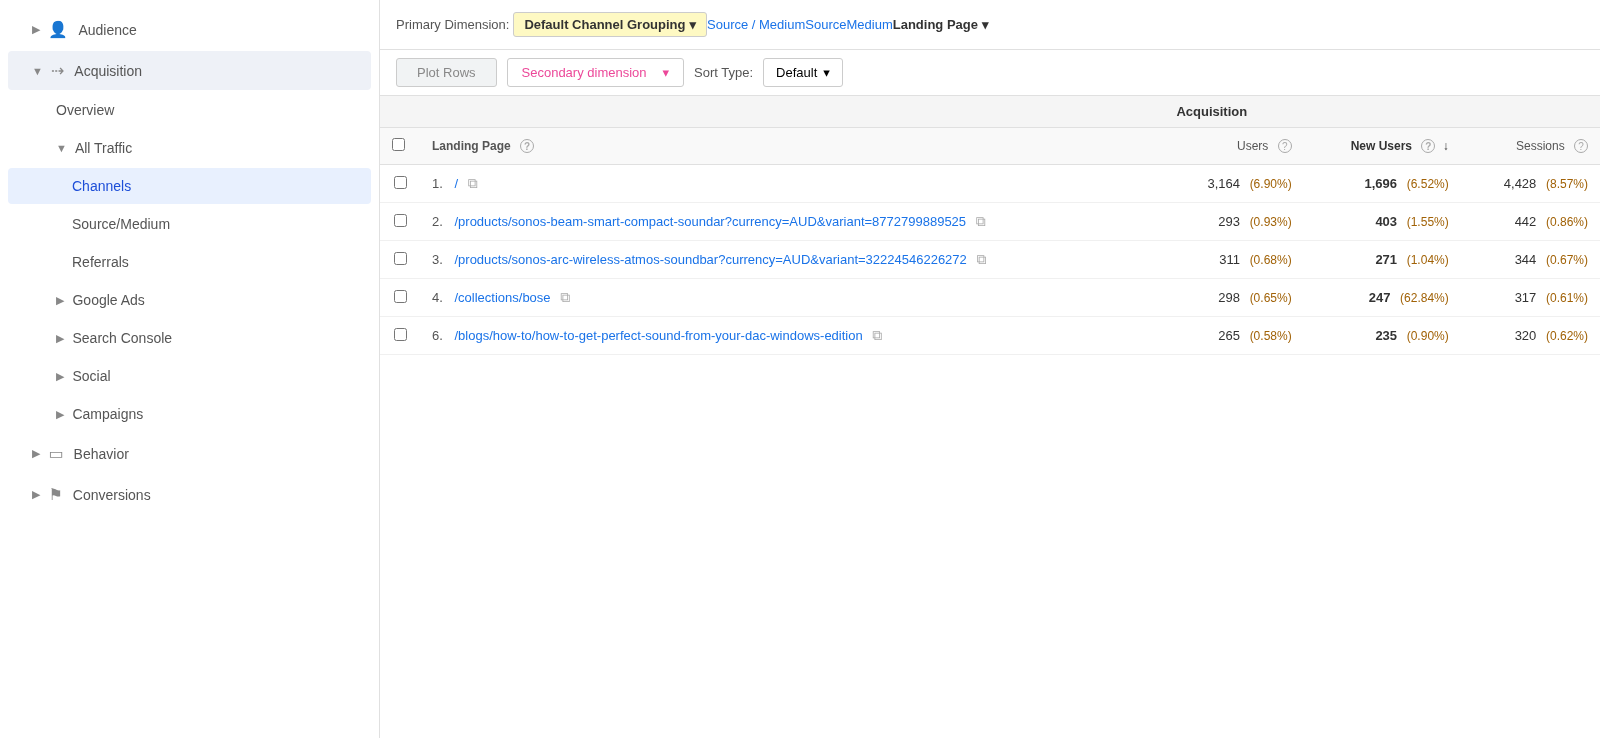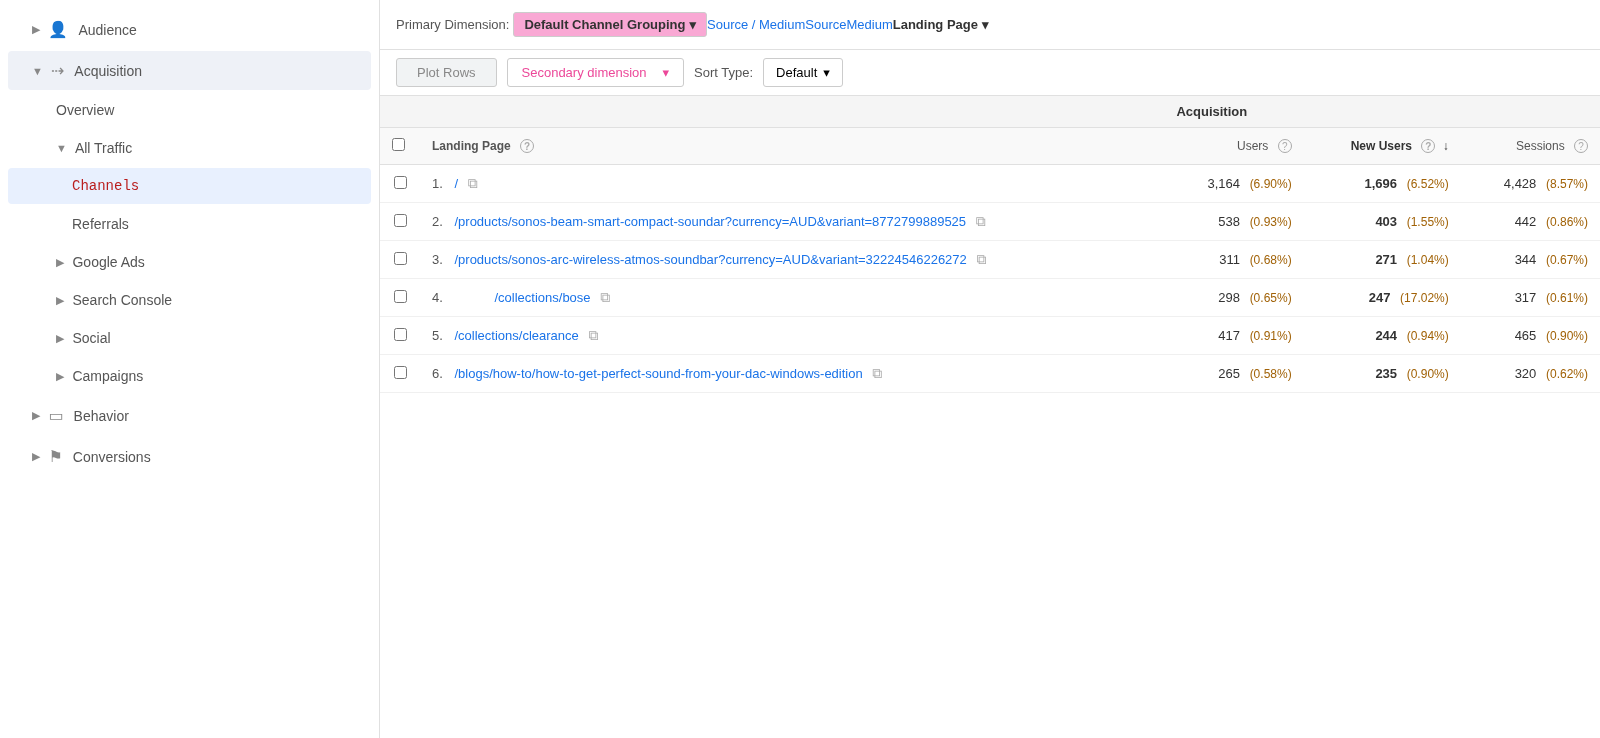--- a/index.html
+++ b/index.html
@@ -17,21 +17,21 @@
     .sidebar-item {
       display: flex;
       align-items: center;
       padding: 10px 16px;
       cursor: pointer;
       border-radius: 4px;
       margin: 2px 8px;
       color: #555;
       font-size: 14px;
     }
-    .sidebar-item.active { background: #e8f0fe; color: #b91c1c; font-family: Liberation Mono, monospace; }
+    .sidebar-item.active { background: #e8f0fe; color: #1d4ed8; }
     .sidebar-item .icon { margin-right: 10px; font-size: 16px; color: #888; }
     .sidebar-item .chevron { margin-right: 8px; font-size: 11px; color: #888; }
     .indent1 { padding-left: 24px; }
     .indent2 { padding-left: 48px; }
     .indent3 { padding-left: 64px; }
 
     
     .main {
       flex: 1;
       overflow: auto;
@@ -45,21 +45,21 @@
       align-items: center;
       padding: 12px 16px;
       border-bottom: 1px solid #e0e0e0;
       background: #fff;
       flex-shrink: 0;
       gap: 0;
       flex-wrap: wrap;
     }
     .dim-label { color: #555; font-size: 13px; margin-right: 4px; }
     .dim-link { color: #555; font-size: 13px; background: none; border: 1px solid #ccc; padding: 4px 10px; border-radius: 3px; cursor: pointer; display: flex; align-items: center; gap: 4px; }
-    .dim-link.active-dim { color: #333; font-weight: bold; background: #f9a8d4; border: 1px solid #ccc; }
+    .dim-link.active-dim { color: #333; font-weight: bold; background: #fef9c3; border: 1px solid #ccc; }
     .dim-link-plain { color: #1a73e8; font-size: 13px; cursor: pointer; background: none; border: none; text-decoration: none; }
     .dim-link-bold { color: #333; font-weight: bold; font-size: 13px; cursor: pointer; background: none; border: none; display: flex; align-items: center; gap: 4px; }
 
     
     .toolbar {
       display: flex;
       align-items: center;
       padding: 8px 16px;
       gap: 10px;
       flex-shrink: 0;
@@ -197,20 +197,23 @@
   <div class="sidebar-item indent2">
     <span class="chevron">▼</span>
     <span>All Traffic</span>
   </div>
 
   <div class="sidebar-item indent3 active">
     <span>Channels</span>
   </div>
 
 
+  <div class="sidebar-item indent3">
+    <span>Source/Medium</span>
+  </div>
 
   <div class="sidebar-item indent3">
     <span>Referrals</span>
   </div>
 
   <div class="sidebar-item indent2">
     <span class="chevron">▶</span>
     <span>Google Ads</span>
   </div>
 
@@ -332,21 +335,21 @@
           <tr class="data-row">
     <td class="checkbox-cell">
       <input type="checkbox" style="">
     </td>
     <td class="landing-page-cell">
       <span class="row-num">2.</span>
       <span class="lp-text" style="color:#1a73e8;cursor:pointer;">/products/sonos-beam-smart-compact-soundar?currency=AUD&amp;variant=8772799889525</span>
       <span class="copy-icon" title="Copy">⧉</span>
     </td>
     <td>
-      <span class="val-main">538</span>
+      <span class="val-main">293</span>
       <span class="val-pct">(0.93%)</span>
     </td>
     <td>
       <span class="val-main val-bold">403</span>
       <span class="val-pct">(1.55%)</span>
     </td>
     <td>
       <span class="val-main">442</span>
       <span class="val-pct">(0.86%)</span>
     </td>
@@ -372,63 +375,41 @@
       <span class="val-main">344</span>
       <span class="val-pct">(0.67%)</span>
     </td>
   </tr>
           <tr class="data-row">
     <td class="checkbox-cell">
       <input type="checkbox" style="">
     </td>
     <td class="landing-page-cell">
       <span class="row-num">4.</span>
-      <span class="lp-text" style="color:#1a73e8;cursor:pointer;margin-left:40px;">/collections/bose</span>
+      <span class="lp-text" style="color:#1a73e8;cursor:pointer;">/collections/bose</span>
       <span class="copy-icon" title="Copy">⧉</span>
     </td>
     <td>
       <span class="val-main">298</span>
       <span class="val-pct">(0.65%)</span>
     </td>
     <td>
       <span class="val-main val-bold">247</span>
-      <span class="val-pct">(17.02%)</span>
+      <span class="val-pct">(62.84%)</span>
     </td>
     <td>
       <span class="val-main">317</span>
       <span class="val-pct">(0.61%)</span>
     </td>
   </tr>
           <tr class="data-row">
     <td class="checkbox-cell">
       <input type="checkbox" style="">
     </td>
     <td class="landing-page-cell">
-      <span class="row-num">5.</span>
-      <span class="lp-text" style="color:#1a73e8;cursor:pointer;">/collections/clearance</span>
-      <span class="copy-icon" title="Copy">⧉</span>
-    </td>
-    <td>
-      <span class="val-main">417</span>
-      <span class="val-pct">(0.91%)</span>
-    </td>
-    <td>
-      <span class="val-main val-bold">244</span>
-      <span class="val-pct">(0.94%)</span>
-    </td>
-    <td>
-      <span class="val-main">465</span>
-      <span class="val-pct">(0.90%)</span>
-    </td>
-  </tr>
-          <tr class="data-row">
-    <td class="checkbox-cell">
-      <input type="checkbox" style="">
-    </td>
-    <td class="landing-page-cell">
       <span class="row-num">6.</span>
       <span class="lp-text" style="color:#1a73e8;cursor:pointer;">/blogs/how-to/how-to-get-perfect-sound-from-your-dac-windows-edition</span>
       <span class="copy-icon" title="Copy">⧉</span>
     </td>
     <td>
       <span class="val-main">265</span>
       <span class="val-pct">(0.58%)</span>
     </td>
     <td>
       <span class="val-main val-bold">235</span>

